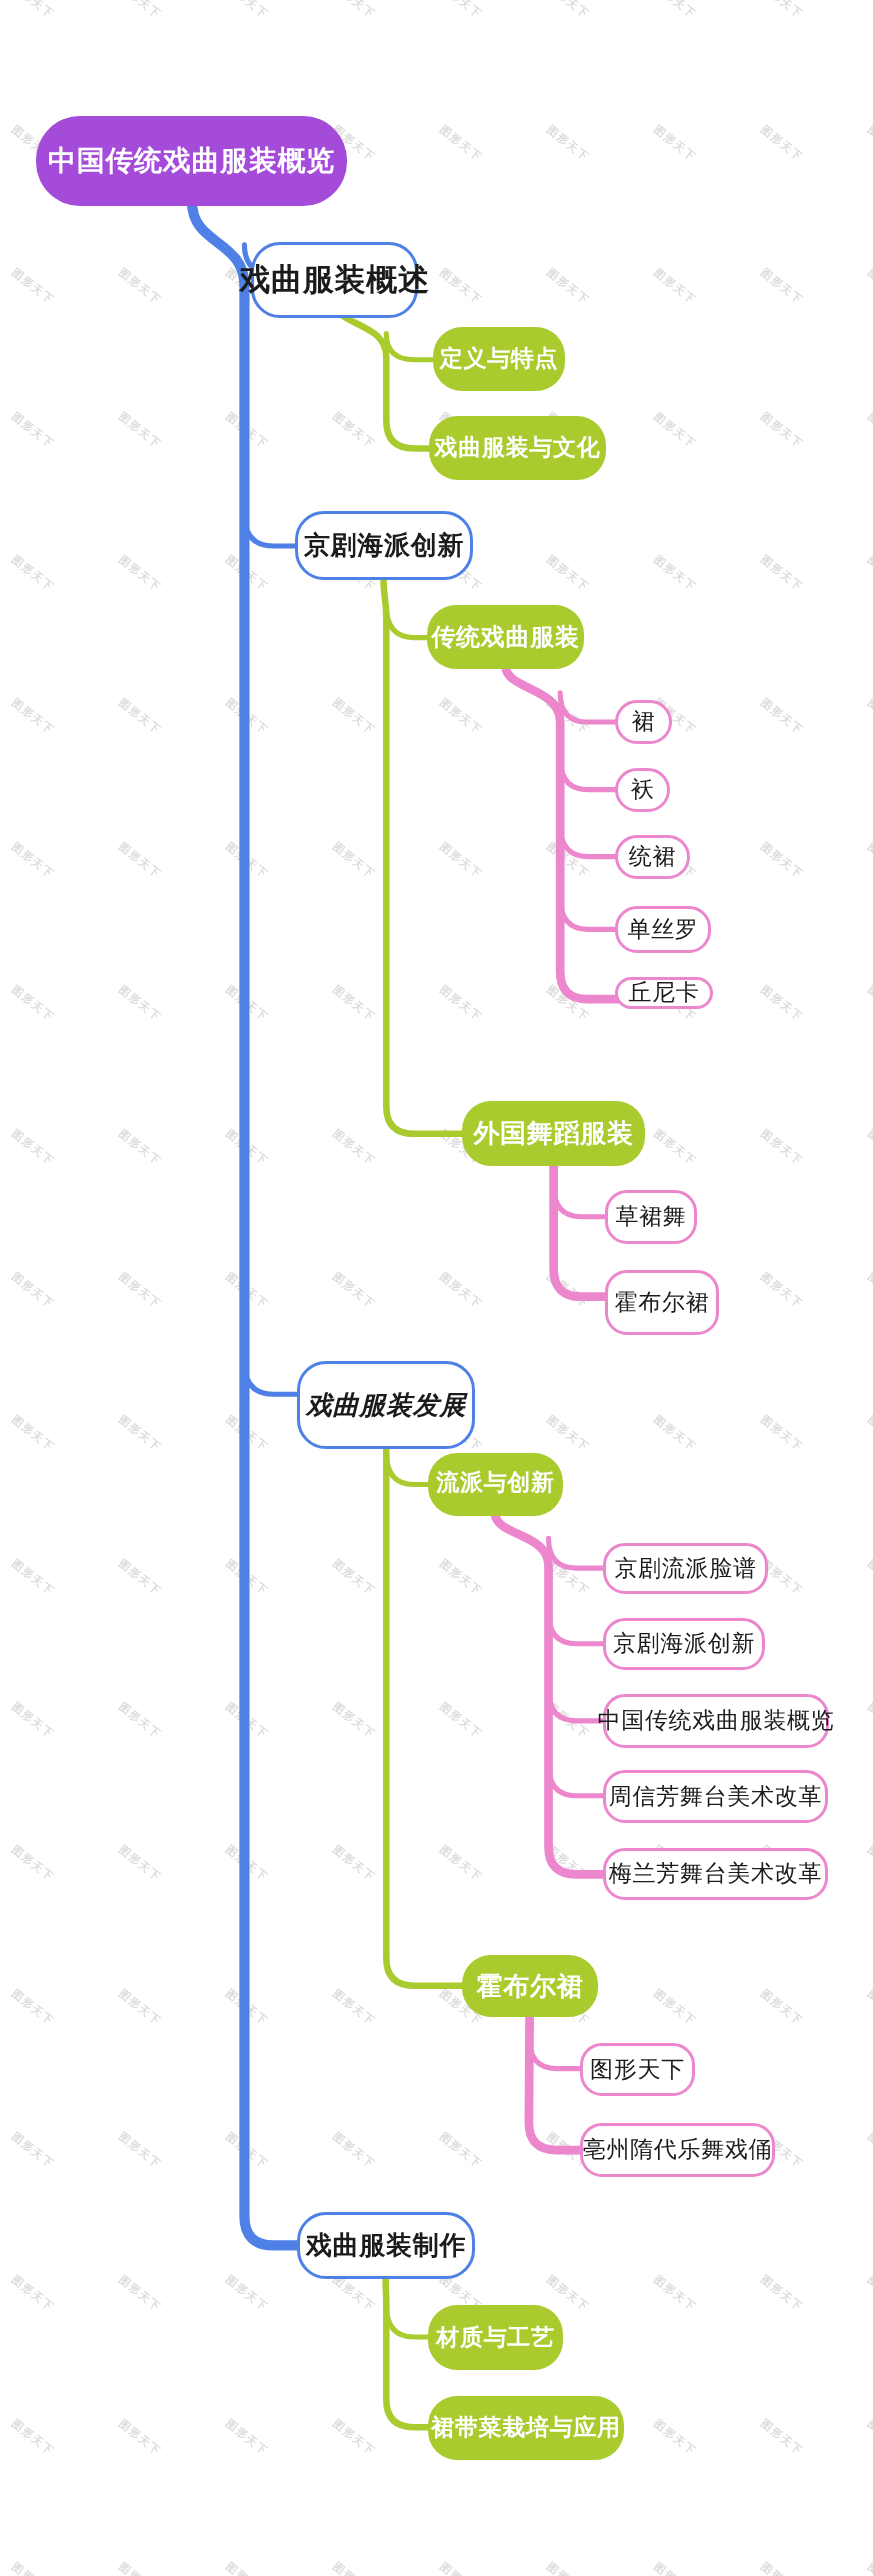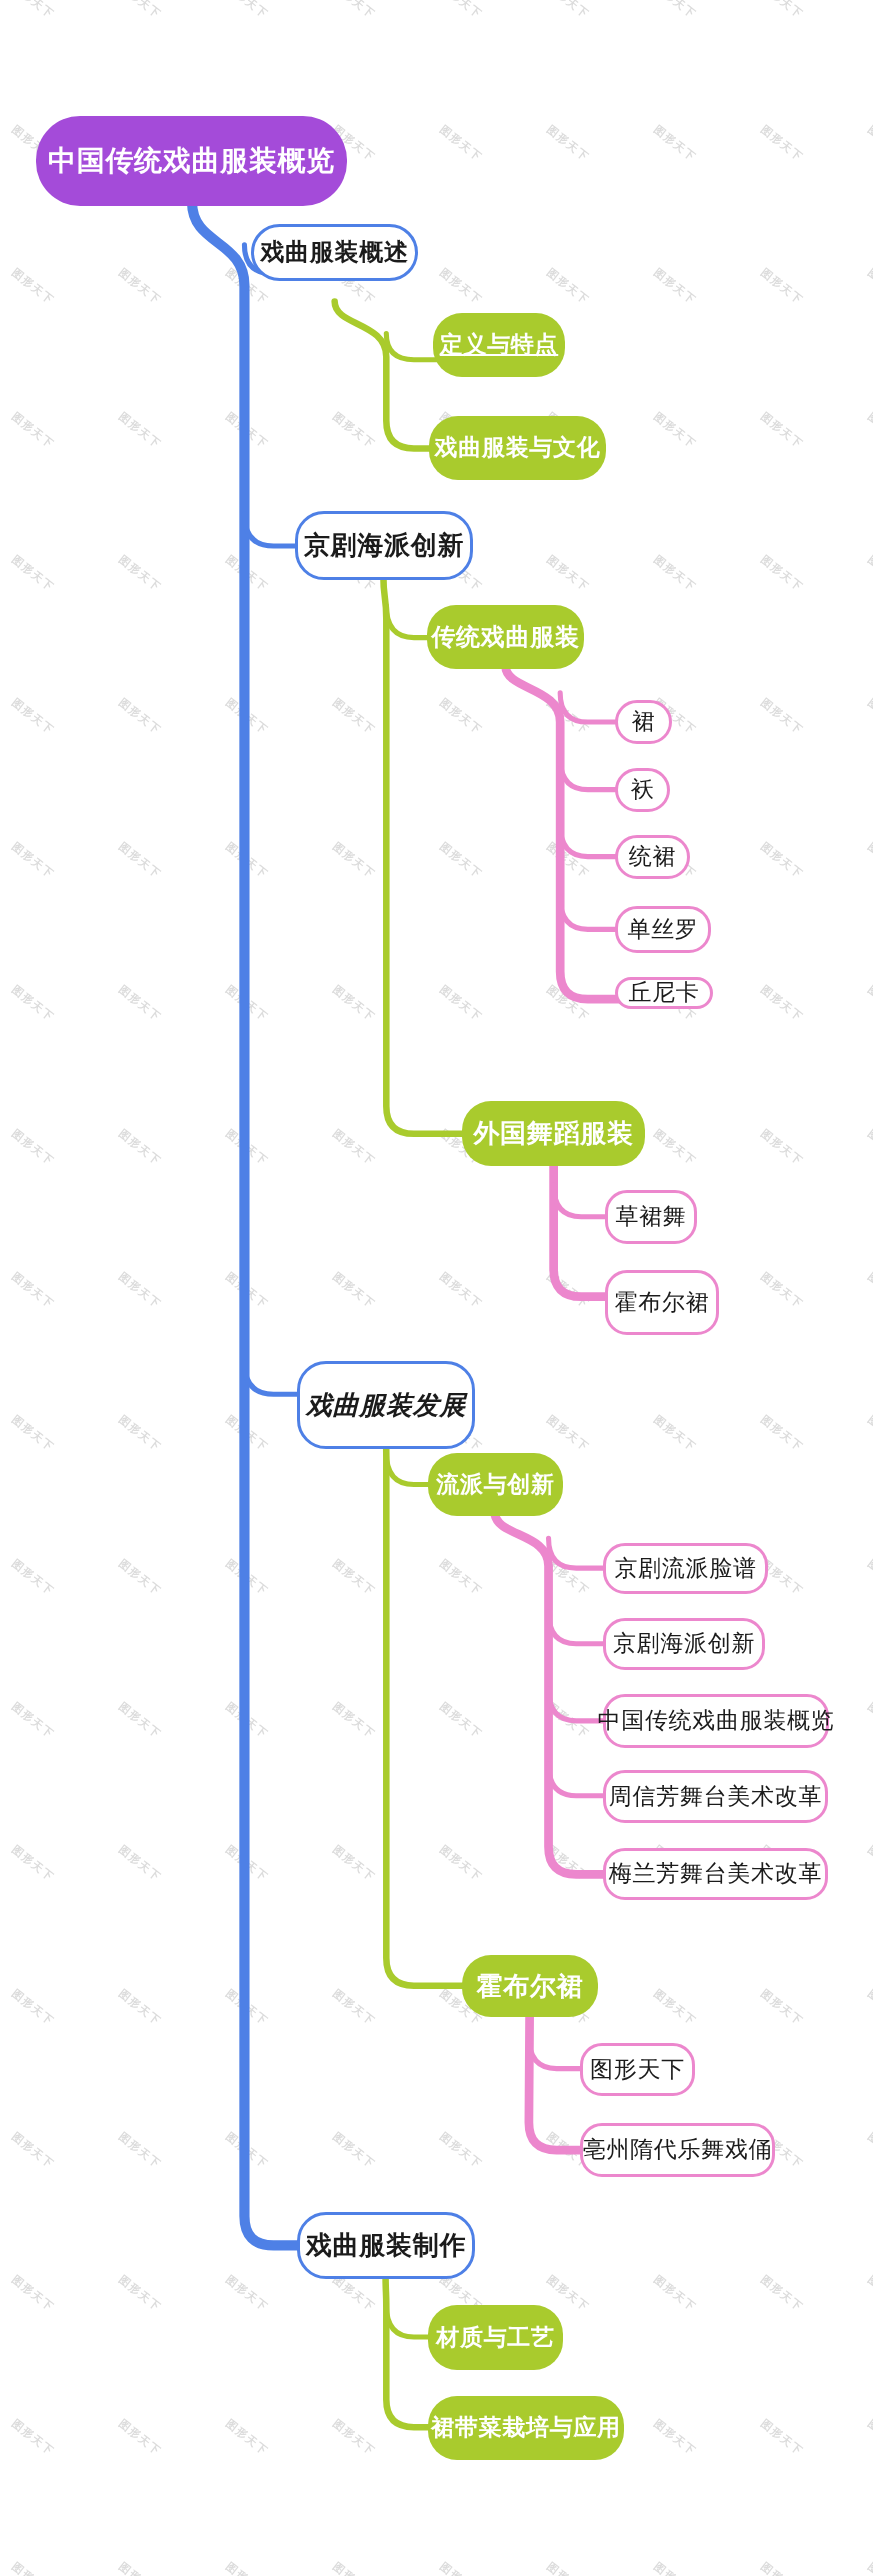--- a/index.html
+++ b/index.html
@@ -243,30 +243,30 @@
     <path stroke="#EC87CD" stroke-width="7" d="M 754 2215 Q 754 2259 792 2259 L 836 2259"></path>
     <path stroke="#EC87CD" stroke-width="7" d="M 754 2321 Q 754 2365 792 2365 L 836 2365"></path>
     <path stroke="#EC87CD" stroke-width="7" d="M 754 2424 Q 754 2468 792 2468 L 836 2468"></path>
     <path stroke="#EC87CD" stroke-width="12" d="M 728 2767 L 727 2917 Q 727 2955 765 2955 L 805 2955"></path>
     <path stroke="#EC87CD" stroke-width="7" d="M 727 2799 Q 727 2843 765 2843 L 805 2843"></path>
   </g>
 </svg>
 
 <div class="node n-root" style="left:36px;top:116px;width:311px;height:90px;">中国传统戏曲服装概览</div>
 
-<div class="node n-blue" style="left:251px;top:224px;width:167px;height:57px;font-size:24px;">戏曲服装概述</div>
+<div class="node n-blue" style="left:251px;top:242px;width:167px;height:76px;font-size:31px;">戏曲服装概述</div>
 <div class="node n-blue" style="left:295px;top:511px;width:178px;height:69px;">京剧海派创新</div>
 <div class="node n-blue" style="left:297px;top:1361px;width:178px;height:88px;font-style:italic;">戏曲服装发展</div>
 <div class="node n-blue" style="left:297px;top:2212px;width:178px;height:67px;">戏曲服装制作</div>
 
-<div class="node n-green" style="left:433px;top:313px;width:132px;height:64px;text-decoration:underline;">定义与特点</div>
+<div class="node n-green" style="left:433px;top:327px;width:132px;height:64px;">定义与特点</div>
 <div class="node n-green" style="left:429px;top:416px;width:177px;height:64px;">戏曲服装与文化</div>
 <div class="node n-green" style="left:427px;top:605px;width:157px;height:64px;font-size:24px;">传统戏曲服装</div>
 <div class="node n-green" style="left:462px;top:1101px;width:183px;height:65px;font-size:26px;">外国舞蹈服装</div>
-<div class="node n-green" style="left:428px;top:1453px;width:135px;height:63px;">流派与创新</div>
+<div class="node n-green" style="left:428px;top:1453px;width:135px;height:63px;font-family:Liberation Mono, monospace;">流派与创新</div>
 <div class="node n-green" style="left:462px;top:1955px;width:136px;height:62px;font-size:26px;">霍布尔裙</div>
 <div class="node n-green" style="left:428px;top:2305px;width:135px;height:65px;">材质与工艺</div>
 <div class="node n-green" style="left:428px;top:2396px;width:196px;height:64px;text-align:right;">裙带菜栽培与应用</div>
 
 <div class="node n-leaf" style="left:615px;top:700px;width:57px;height:44px;">裙</div>
 <div class="node n-leaf" style="left:615px;top:768px;width:55px;height:44px;">袄</div>
 <div class="node n-leaf" style="left:615px;top:835px;width:75px;height:44px;">统裙</div>
 <div class="node n-leaf" style="left:615px;top:906px;width:96px;height:47px;">单丝罗</div>
 <div class="node n-leaf" style="left:615px;top:977px;width:98px;height:32px;">丘尼卡</div>
 <div class="node n-leaf" style="left:605px;top:1190px;width:92px;height:54px;">草裙舞</div>

